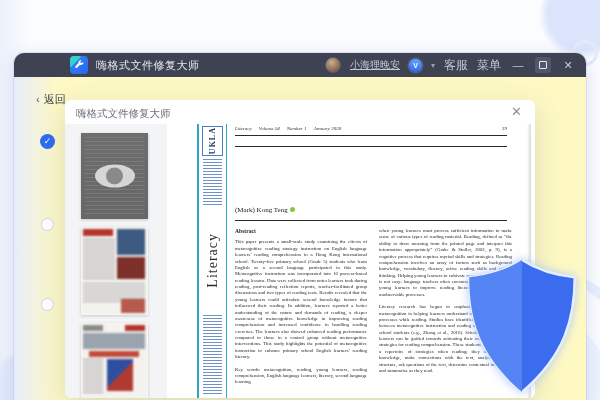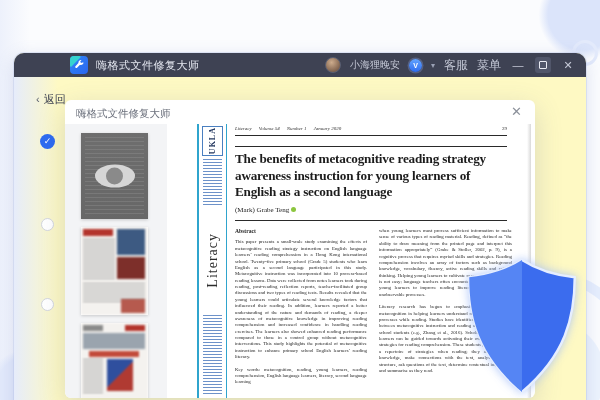--- a/index.html
+++ b/index.html
@@ -32,21 +32,21 @@
     background:linear-gradient(135deg,#2f86f7,#2b66ef); overflow:hidden; }
   .app-icon .fold { position:absolute; left:-6px; top:-6px; width:14px; height:14px;
     background:#35d3d0; transform:rotate(45deg); }
   .app-icon svg { position:absolute; left:3px; top:3px; }
   .app-title { position:absolute; left:82px; top:0; height:24px; line-height:24px;
     font-size:11px; color:#e4e7f0; letter-spacing:.5px; }
   .tb-right { position:absolute; right:10px; top:0; height:24px; display:flex;
     align-items:center; gap:9px; }
   .avatar { width:16px; height:16px; border-radius:50%;
     background:radial-gradient(circle at 40% 32%,#cdac8d,#7c5f4b 75%); border:1px solid #5a5f72; }
-  .username { font-size:10px; color:#c4c8d6; }
+  .username { font-size:10px; color:#c4c8d6;text-decoration:underline; }
   .vip-badge { width:13px; height:13px; border-radius:50%;
     background:linear-gradient(180deg,#63a4ff,#2e6cf0); color:#fff; font-size:7px; font-weight:bold;
     display:flex; align-items:center; justify-content:center; box-shadow:0 0 0 1.5px #566082; }
   .caret { font-size:8px; color:#9aa0b4; }
   .tb-link { font-size:12px; color:#c4c8d6; cursor:pointer; }
   .win-btn { font-size:11px; color:#c4c8d6; width:16px; text-align:center; cursor:pointer; }
   .max-btn { width:16px; height:16px; background:#51566a; border-radius:3px;
     display:flex; align-items:center; justify-content:center; }
   .max-btn .sq { width:8px; height:8px; border:1.4px solid #e8eaf2; border-radius:1px; }
 
@@ -231,23 +231,22 @@
       <div class="doc-header">
         <span>Literacy</span>
         <span>Volume 54</span>
         <span>Number 1</span>
         <span>January 2020</span>
         <span class="pg">29</span>
       </div>
       <div class="rule r1"></div>
       <div class="rule r2"></div>
 
-      <div class="paper-title">The benefits of metacognitive reading strategy awareness instruction for young learners of English as a second language</div>
       <div class="author">
-        <span>(Mark) Grabe Teng</span><span class="orcid"></span>
+        <span>(Mark) Kong Teng</span><span class="orcid"></span>
       </div>
       <div class="rule r3"></div>
 
       <div class="col col-l">
         <h4>Abstract</h4>
         <p>This paper presents a small-scale study examining the effects of metacognitive reading strategy instruction on English language learners’ reading comprehension in a Hong Kong international school. Twenty-five primary school (Grade 5) students who learn English as a second language participated in this study. Metacognitive instruction was incorporated into 10 process-based reading lessons. Data were collected from notes learners took during reading, post-reading reflection reports, teacher-facilitated group discussions and two types of reading tests. Results revealed that the young learners could articulate several knowledge factors that influenced their reading. In addition, learners reported a better understanding of the nature and demands of reading, a deeper awareness of metacognitive knowledge in improving reading comprehension and increased confidence in handling reading exercises. The learners also showed enhanced reading performance compared to those in a control group without metacognitive interventions. This study highlights the potential of metacognitive instruction to enhance primary school English learners’ reading literacy.</p>
         <p>Key words: metacognition, reading, young learners, reading comprehension, English language learners, literacy, second language learning</p>
       </div>
       <div class="col col-r">
         <p>when young learners must process sufficient information to make sense of various types of reading material. Reading, defined as “the ability to draw meaning from the printed page and interpret this information appropriately” (Grabe &amp; Stoller, 2002, p. 9), is a cognitive process that requires myriad skills and strategies. Reading comprehension involves an array of factors such as background knowledge, vocabulary, fluency, active reading skills and critical thinking. Helping young learners to cultivate necessary reading skills is not easy; language teachers often encounter obstacles in guiding young learners to improve reading literacy, a skill involving unobservable processes.</p>

